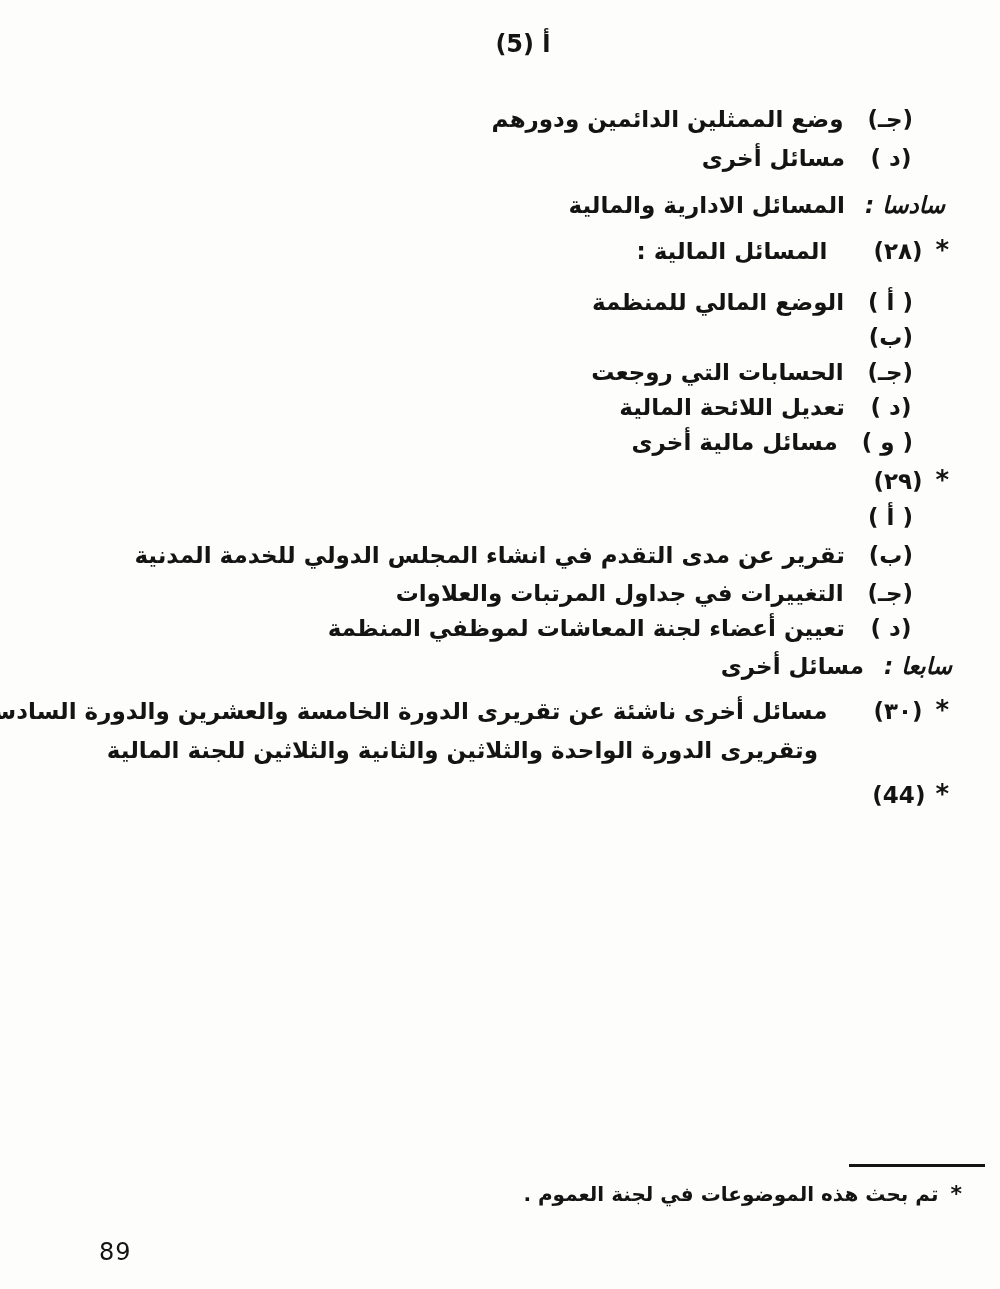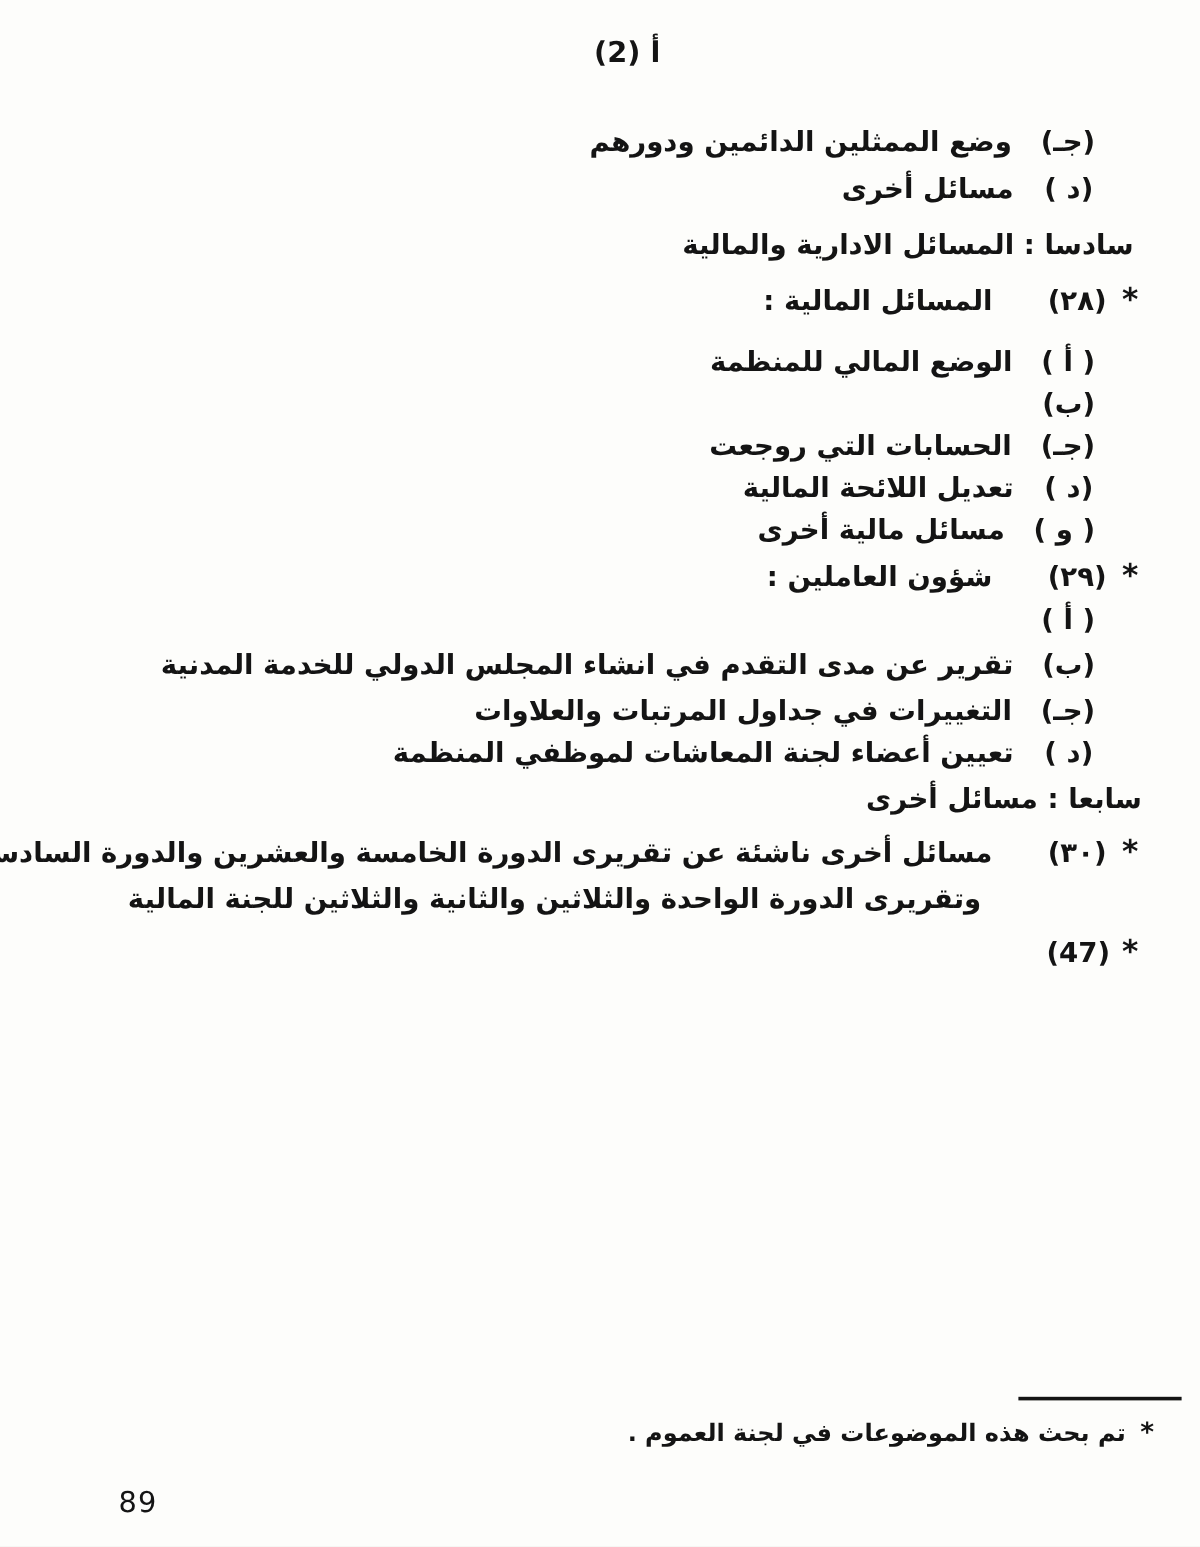--- a/index.html
+++ b/index.html
@@ -32,21 +32,21 @@
     white-space: nowrap;
     font-size: 23px;
     font-weight: 700;
     line-height: 32px;
   }
   .row.sub     { right: 87px; }
   .row.section { right: 55px; }
   .row.num     { right: 51px; }
   .row.cont    { right: 182px; }
   .marker { display: inline-block; min-width: 44px; text-align: center; margin-left: 24px; }
-  .section-label { margin-left: 8px; }
+  .section-label { margin-left: 20px; font-style: italic; }
   .star { font-size: 26px; margin-left: 10px; line-height: 30px; }
   .number { display: inline-block; min-width: 52px; text-align: left; margin-left: 46px; }
   .footnote-rule {
     position: absolute;
     top: 1164px;
     right: 15px;
     width: 136px;
     height: 3px;
     background: #141414;
   }
@@ -70,21 +70,21 @@
     font-weight: 500;
     direction: ltr;
     letter-spacing: 1px;
   }
 </style>
 </head>
 <body>
 
 <div class="page">
 
-  <div class="doc-header">أ (2)</div>
+  <div class="doc-header">أ (5)</div>
 
   <div class="row sub" style="top:103px">
     <span class="marker">(جـ)</span>
     <span class="txt">وضع الممثلين الدائمين ودورهم</span>
   </div>
 
   <div class="row sub" style="top:142px">
     <span class="marker">(د )</span>
     <span class="txt">مسائل أخرى</span>
   </div>
@@ -120,21 +120,20 @@
   </div>
 
   <div class="row sub" style="top:426px">
     <span class="marker">( و )</span>
     <span class="txt">مسائل مالية أخرى</span>
   </div>
 
   <div class="row num" style="top:465px">
     <span class="star">*</span>
     <span class="number">(٢٩)</span>
-    <span class="txt">شؤون العاملين  :</span>
   </div>
 
   <div class="row sub" style="top:501px">
     <span class="marker">( أ )</span>
   </div>
 
   <div class="row sub" style="top:539px">
     <span class="marker">(ب)</span>
     <span class="txt">تقرير عن مدى التقدم في انشاء المجلس الدولي للخدمة المدنية</span>
   </div>
@@ -159,21 +158,21 @@
     <span class="number">(٣٠)</span>
     <span class="txt">مسائل أخرى ناشئة عن تقريرى الدورة الخامسة والعشرين والدورة السادسة والعشرين للجنة البرنامــــــج</span>
   </div>
 
   <div class="row cont" style="top:734px">
     <span class="txt">وتقريرى الدورة الواحدة والثلاثين والثانية والثلاثين للجنة المالية</span>
   </div>
 
   <div class="row num" style="top:779px">
     <span class="star">*</span>
-    <span class="number">(47)</span>
+    <span class="number">(44)</span>
   </div>
 
   <div class="footnote-rule"></div>
 
   <div class="footnote-row">
     <span class="star">*</span>
     <span class="txt">تم بحث هذه الموضوعات في لجنة العموم .</span>
   </div>
 
   <div class="page-number">89</div>

